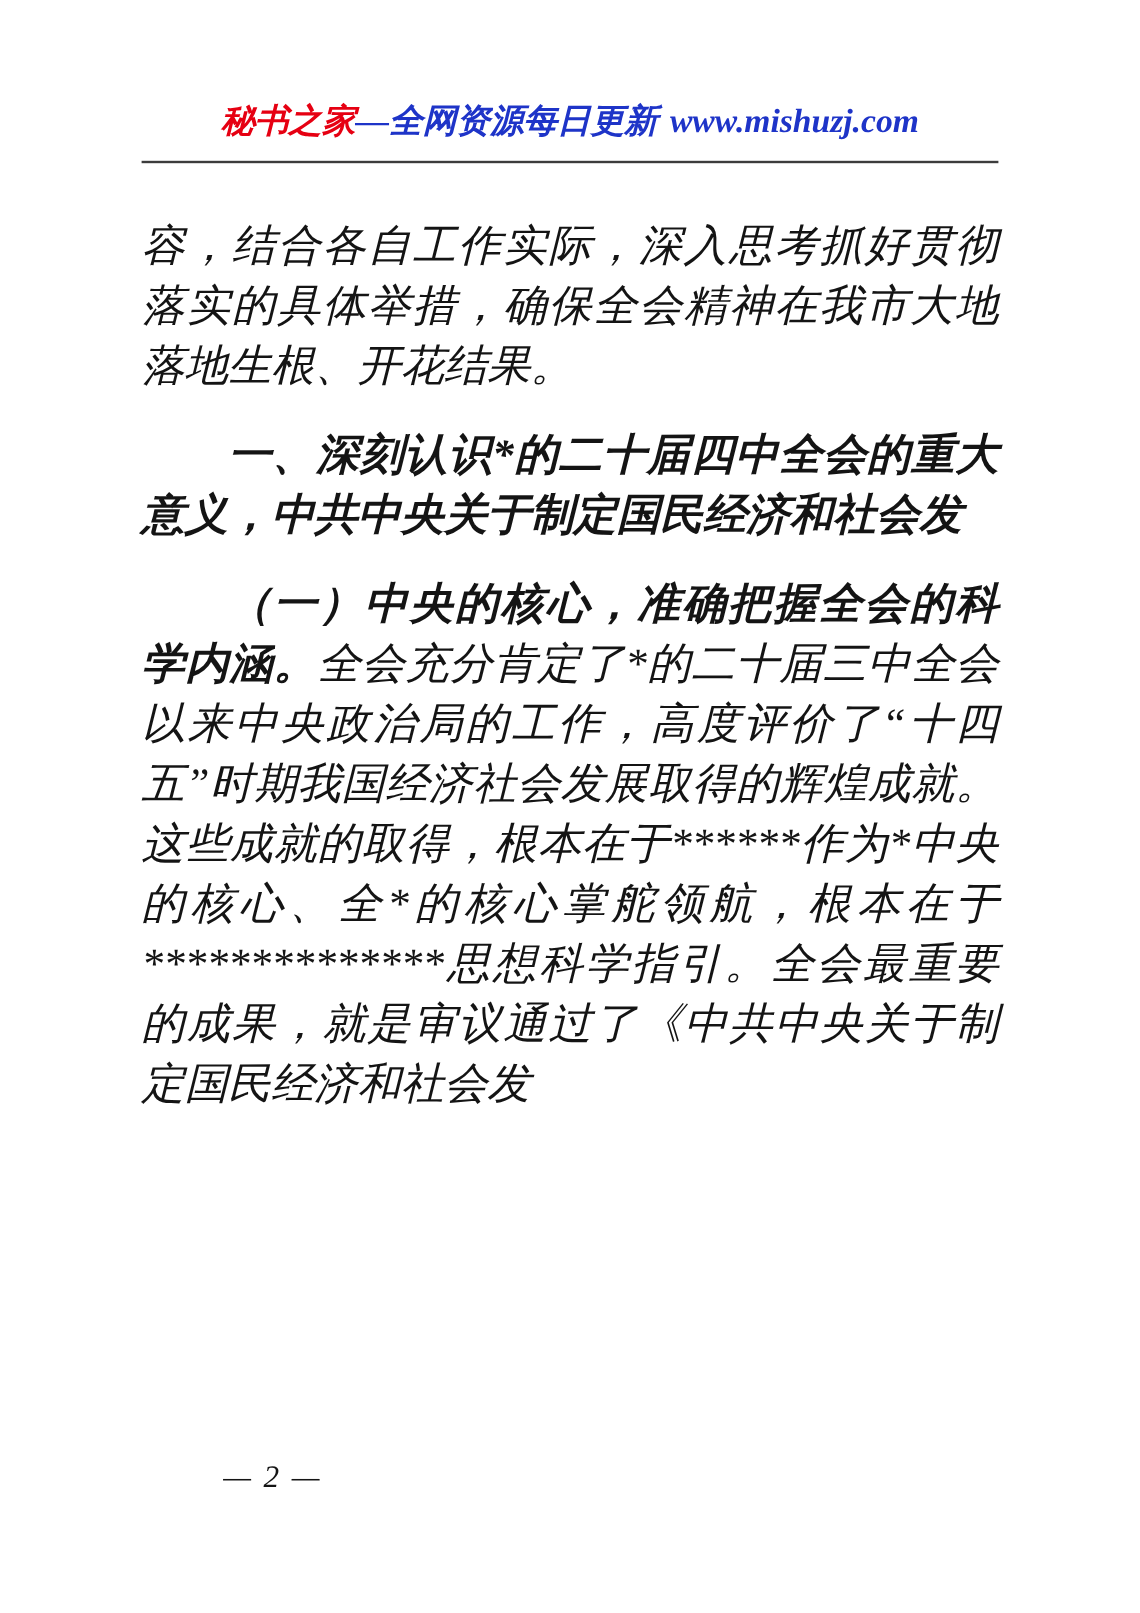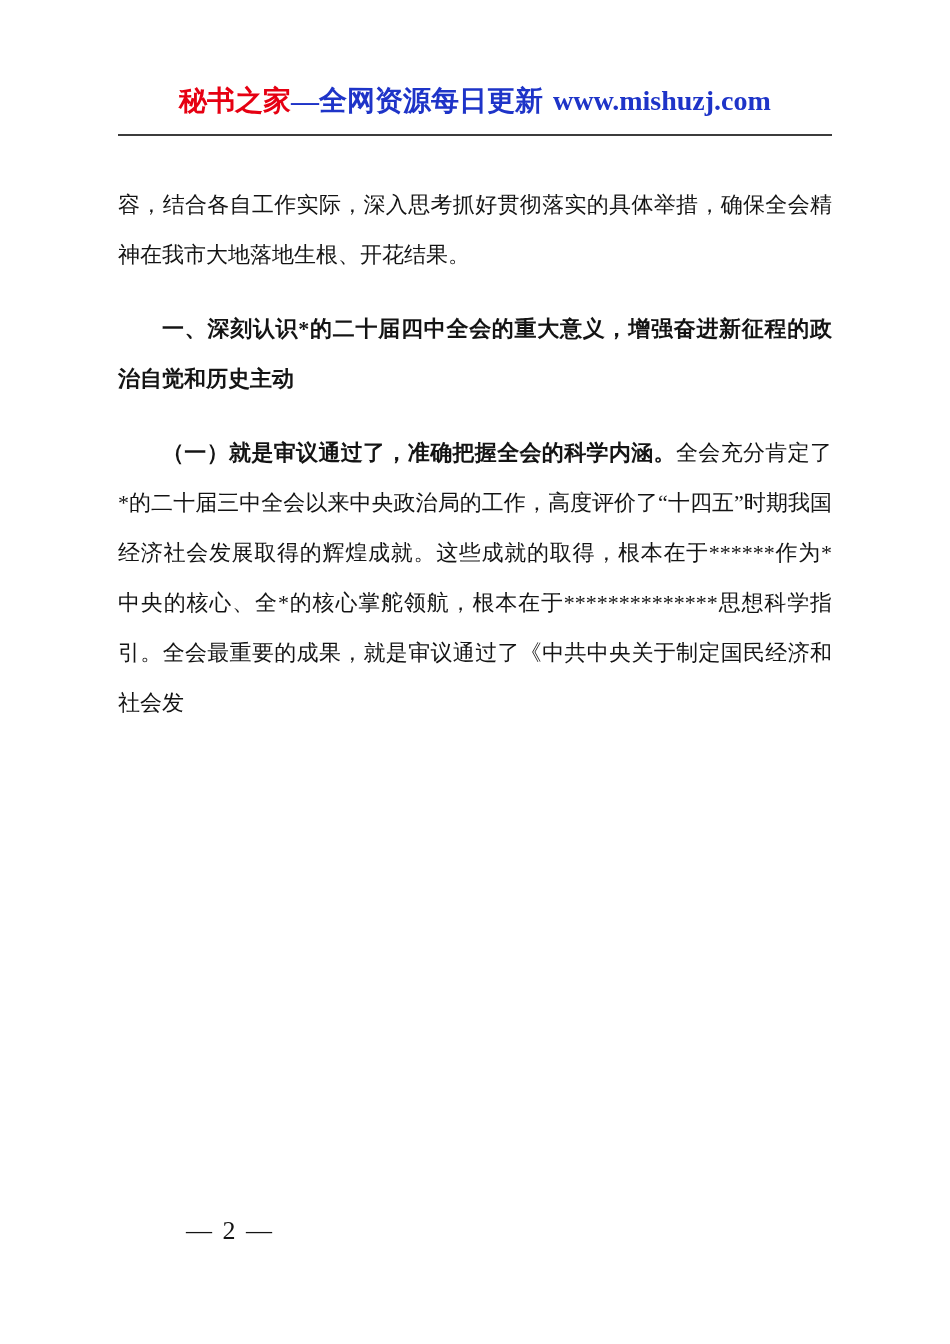--- a/index.html
+++ b/index.html
@@ -10,35 +10,36 @@
     background: #ffffff;
     font-family: "Liberation Serif", "DejaVu Serif", serif;
     color: var(--text, #141414);
     overflow: hidden;
   }
   .page {
     width: 950px;
     height: 1344px;
     padding: 82px 118px 0 118px;
     position: relative;
+    font-style: italic;
   }
   .header {
     text-align: center;
     font-size: 28px;
     font-weight: bold;
     white-space: nowrap;
     padding-bottom: 14px;
     border-bottom: 2px solid var(--rule, #3c3c3c);
   }
   .header .site-name { color: var(--site-red, #e60012); }
   .header .tagline   { color: var(--header-blue, #1e34c8); }
   .header .url       { color: var(--header-blue, #1e34c8); margin-left: 10px; }
   .doc-body {
     margin-top: 44px;
-    font-size: 22px;
+    font-size: 36px;
     line-height: 50px;
     text-align: justify;
   }
   .para {
     margin: 0 0 21px 0;
     text-indent: 2em;
   }
   .para.no-indent { text-indent: 0; }
   .para.heading { font-weight: bold; margin-top: 24px; margin-bottom: 24px; }
   .para .lead { font-weight: bold; }
@@ -56,21 +57,21 @@
 <body>
 
 <div class="page">
 
   <header class="header">
     <span class="site-name">秘书之家</span><span class="tagline">—全网资源每日更新</span><span class="url">www.mishuzj.com</span>
   </header>
 
   <main class="doc-body">
     <p class="para no-indent">容，结合各自工作实际，深入思考抓好贯彻落实的具体举措，确保全会精神在我市大地落地生根、开花结果。</p>
-    <p class="para heading">一、深刻认识*的二十届四中全会的重大意义，增强奋进新征程的政治自觉和历史主动</p>
-    <p class="para"><span class="lead">（一）就是审议通过了，准确把握全会的科学内涵。</span><span>全会充分肯定了*的二十届三中全会以来中央政治局的工作，高度评价了“十四五”时期我国经济社会发展取得的辉煌成就。这些成就的取得，根本在于******作为*中央的核心、全*的核心掌舵领航，根本在于**************思想科学指引。全会最重要的成果，就是审议通过了《中共中央关于制定国民经济和社会发</span></p>
+    <p class="para heading">一、深刻认识*的二十届四中全会的重大意义，中共中央关于制定国民经济和社会发</p>
+    <p class="para"><span class="lead">（一）中央的核心，准确把握全会的科学内涵。</span><span>全会充分肯定了*的二十届三中全会以来中央政治局的工作，高度评价了“十四五”时期我国经济社会发展取得的辉煌成就。这些成就的取得，根本在于******作为*中央的核心、全*的核心掌舵领航，根本在于**************思想科学指引。全会最重要的成果，就是审议通过了《中共中央关于制定国民经济和社会发</span></p>
   </main>
 
   <footer class="footer">
     <span>— 2 —</span>
   </footer>
 
 </div>
 
 </body></html>

